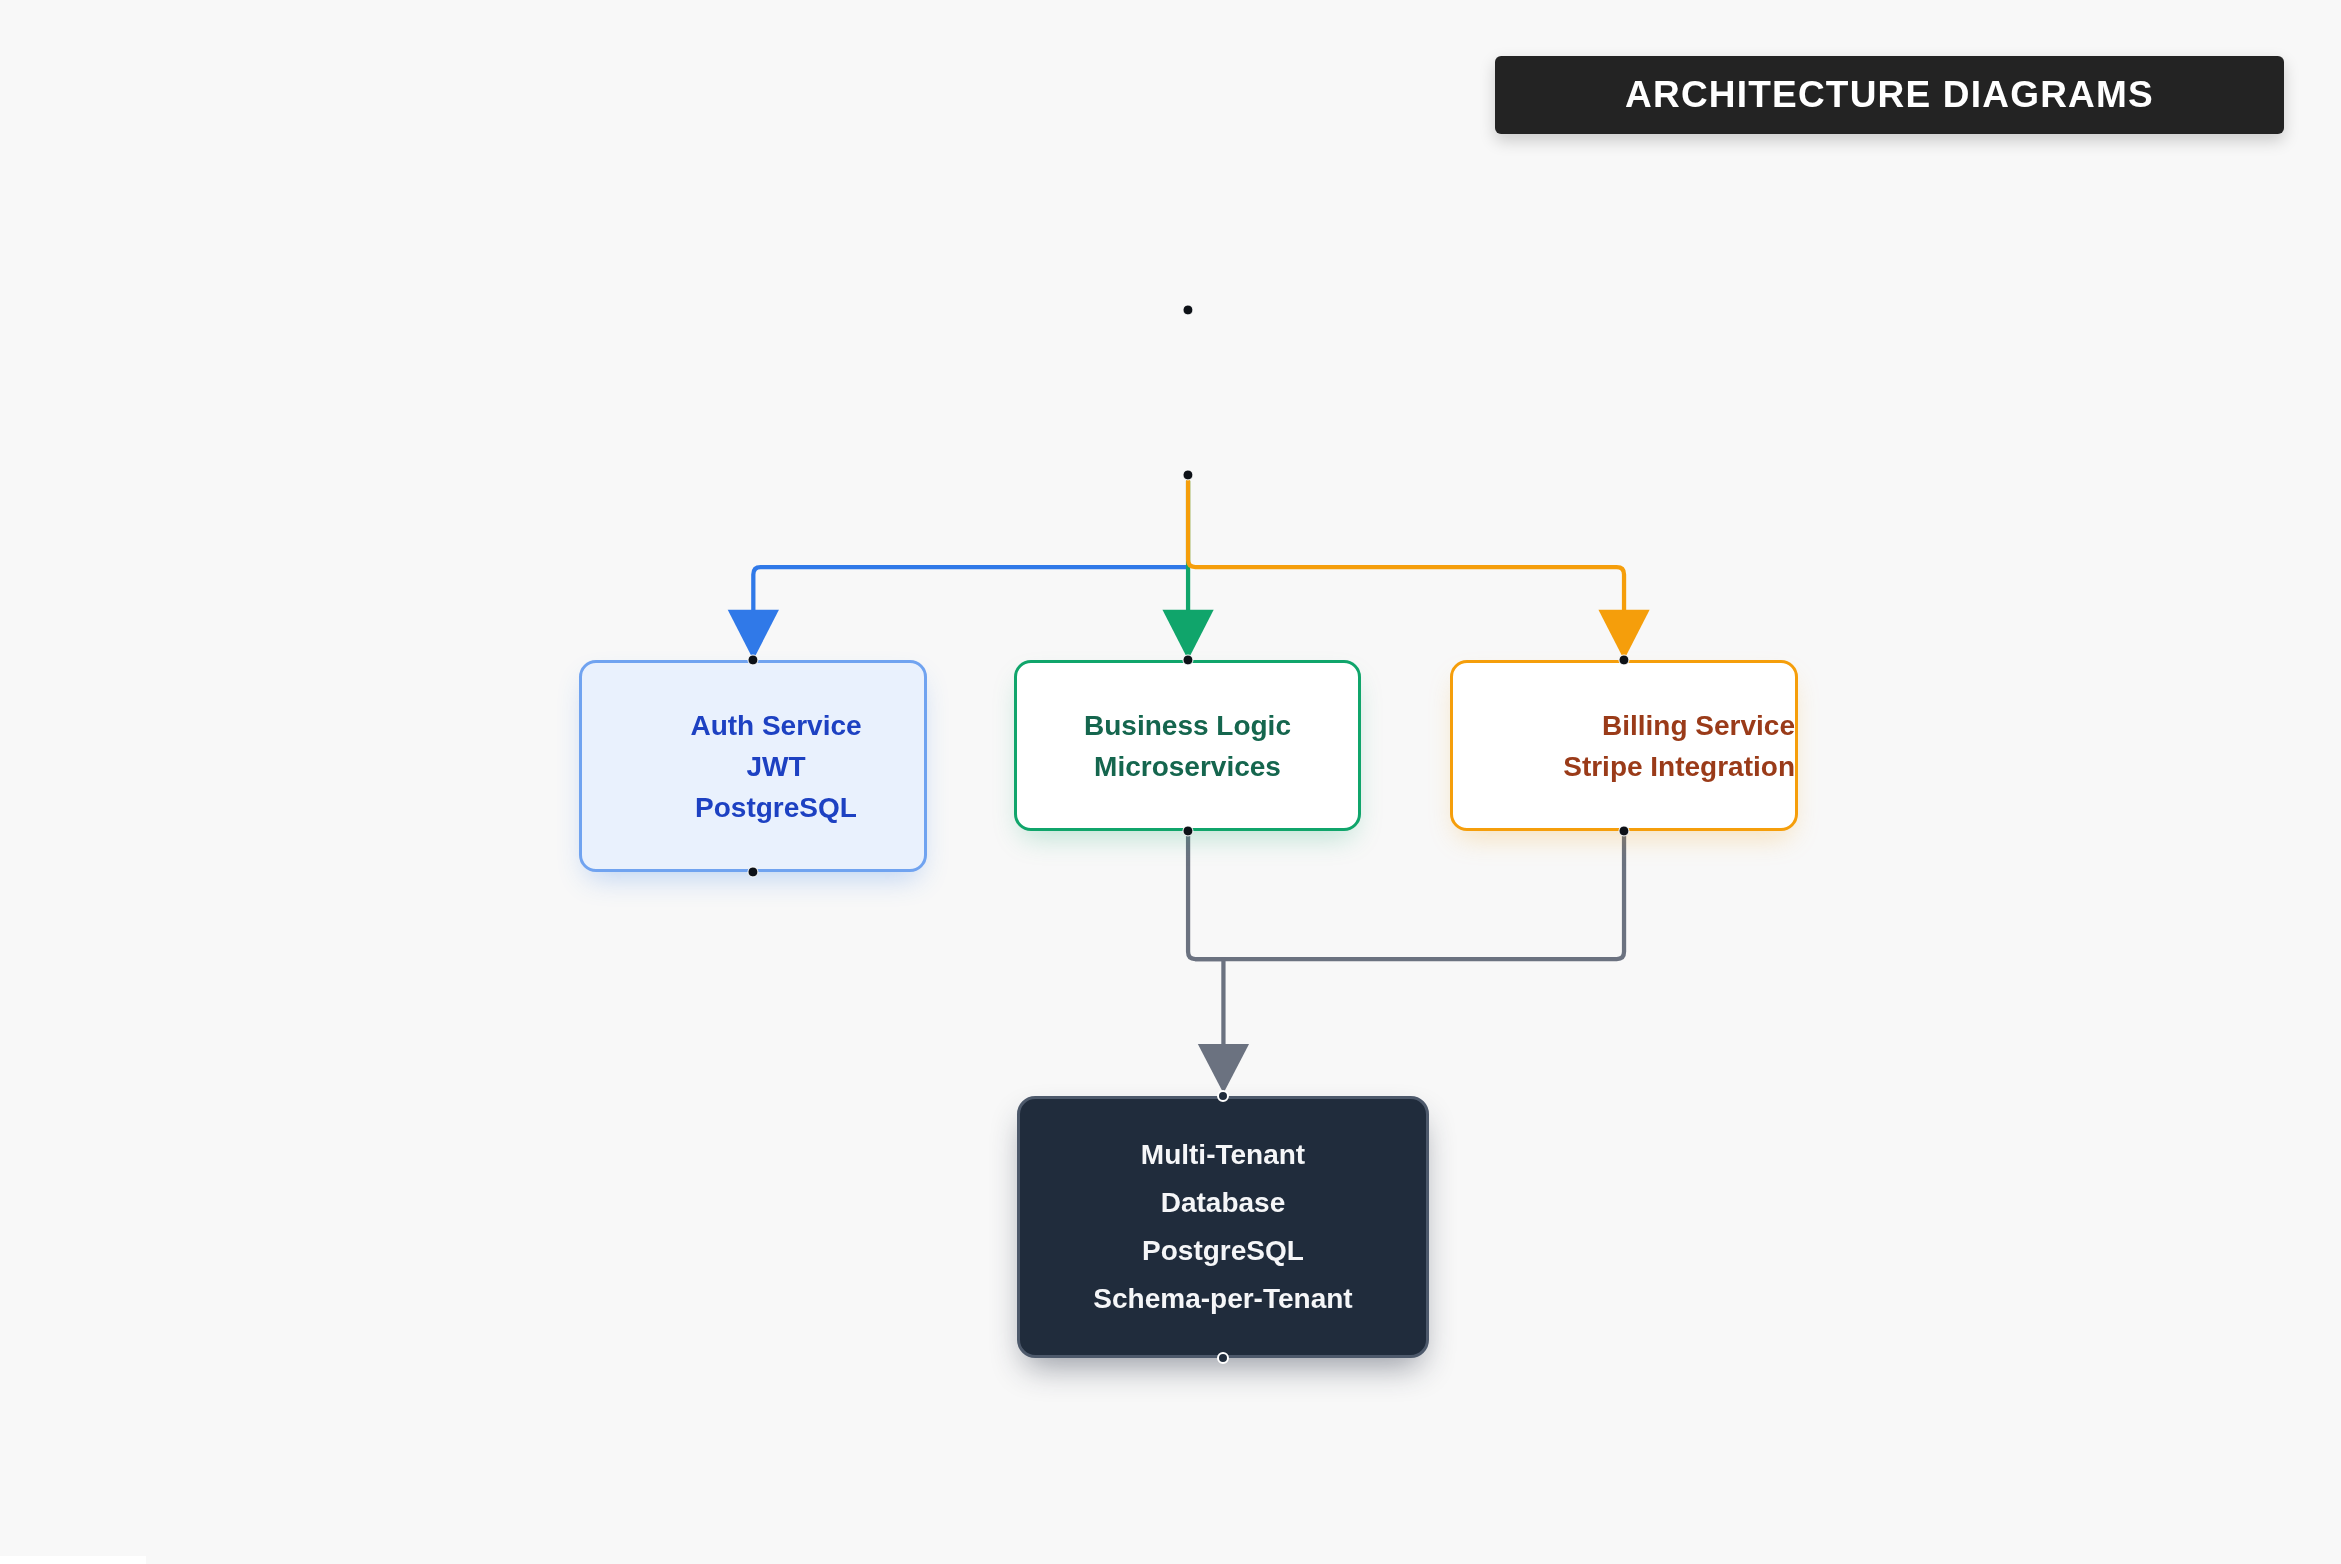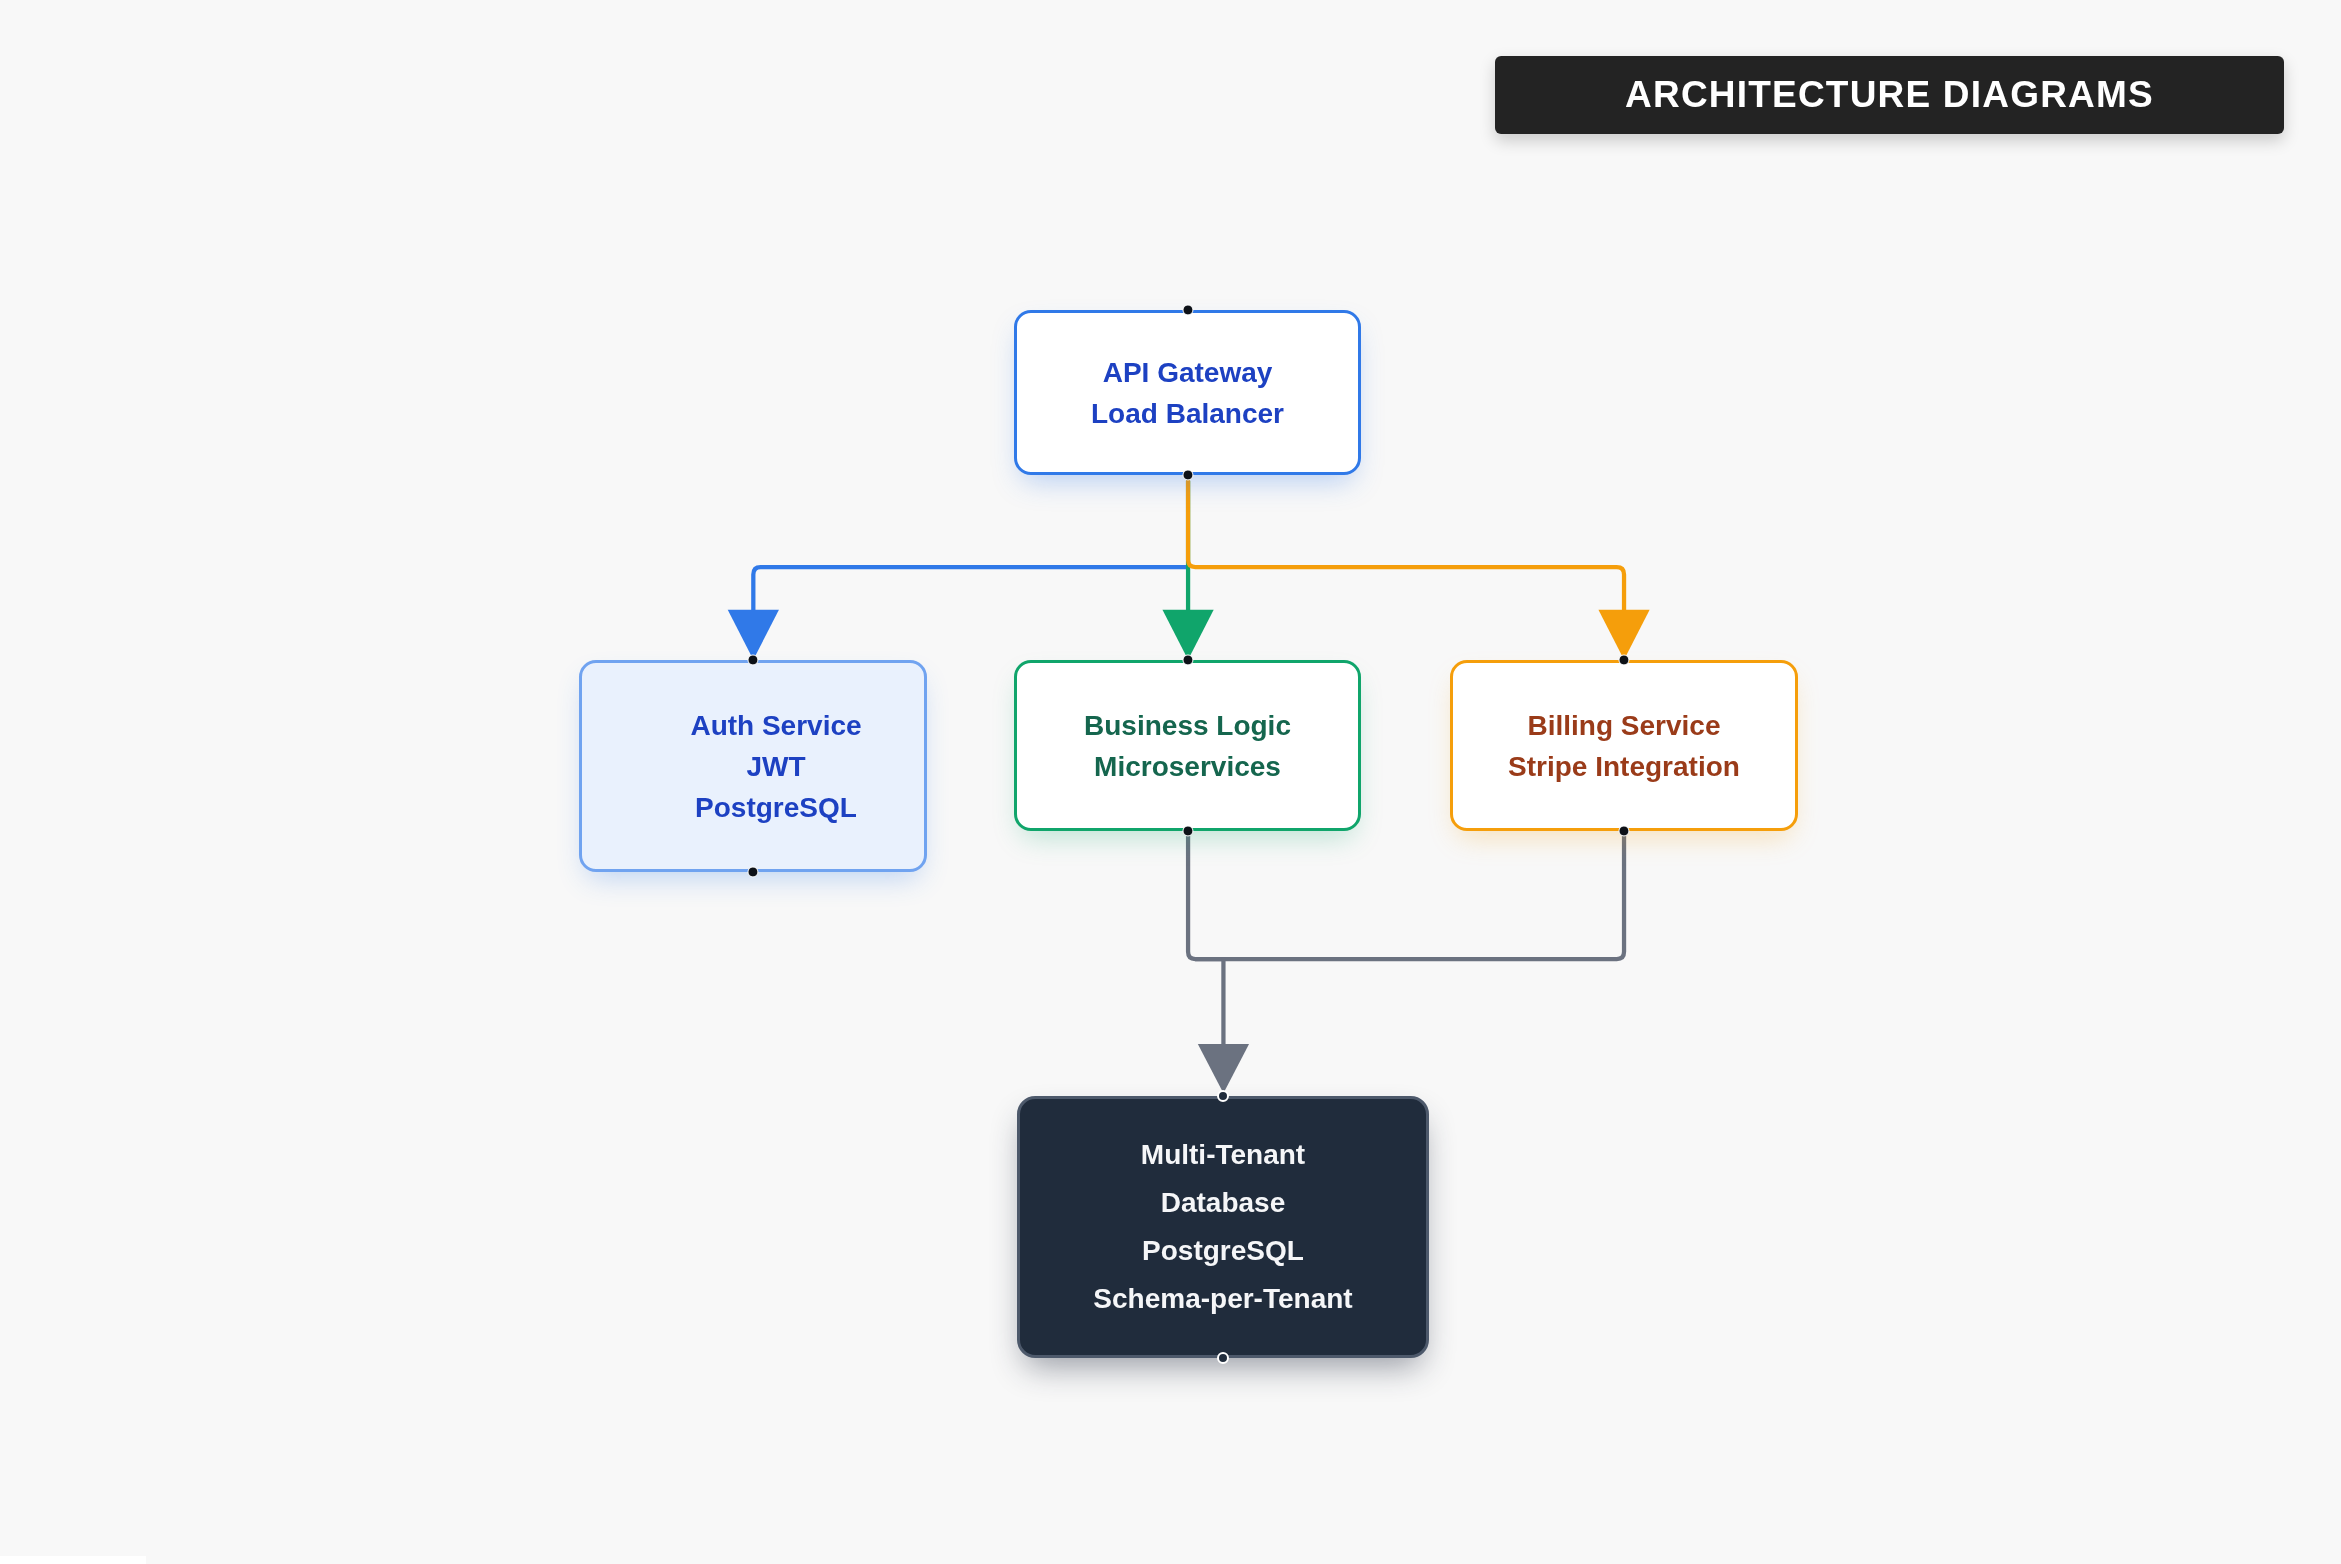--- a/index.html
+++ b/index.html
@@ -25,21 +25,21 @@
   
   .node{
     position:absolute;box-sizing:border-box;
     display:flex;flex-direction:column;align-items:center;justify-content:center;
     border:3.7px solid;border-radius:17px;
     font-weight:bold;font-size:28px;line-height:41px;text-align:center;
   }
   .node-gateway {left:1014px;top:310px; width:347px;height:165px;box-shadow:0 13.4px 29px -8.5px rgba(48,121,232,0.35);}
   .node-auth    {left:579px; top:660px;width:348px;height:212px;box-shadow:0 13.4px 29px -8.5px rgba(48,121,232,0.30);}
   .node-business{left:1014px;top:660px;width:347px;height:171px;box-shadow:0 13.4px 29px -8.5px rgba(16,165,107,0.28);}
-  .node-billing {left:1450px;top:660px;width:348px;height:171px;box-shadow:0 13.4px 29px -8.5px rgba(245,158,11,0.28);}
+  .node-billing {left:1450px;top:660px;width:348px;height:171px;box-shadow:0 13.4px 29px -8.5px rgba(245,158,11,0.28);align-items:flex-end;}
   .node-database{left:1017px;top:1096px;width:412px;height:262px;border-radius:18.3px;line-height:40px;
                  box-shadow:0 16px 33px -8.5px rgba(30,41,59,0.45);gap:8px;}
 
   
   .handle{
     position:absolute;width:9.1px;height:9.1px;border-radius:50%;
     border:1.8px solid #ffffff;transform:translate(-50%,-50%);
     box-sizing:content-box;
   }
   .handle-db{width:8px;height:8px;border-width:2.4px;}
@@ -78,24 +78,20 @@
     <path d="M2006,1573 V1712" stroke="#6b7280"></path>
 
     <path d="M1948,789 V918 Q1948,930 1960,930 H2651 Q2663,930 2663,942 V1002" stroke="#f59e0b"></path>
 
     <polygon points="1193,1000 1277,1000 1235,1082" fill="#3079e8"></polygon>
     <polygon points="1906,1000 1990,1000 1948,1082" fill="#10a56b"></polygon>
     <polygon points="2621,1000 2705,1000 2663,1082" fill="#f59e0b"></polygon>
     <polygon points="1964,1712 2048,1712 2006,1793" fill="#6b7280"></polygon>
   </svg>
 
-  <div class="node node-gateway" style="border-color: rgb(48, 121, 232); background: rgb(255, 255, 255); color: rgb(29, 65, 194);">
-    <span class="line">API Gateway</span>
-    <span class="line">Load Balancer</span>
-  </div>
 
   <div class="node node-auth" style="border-color: rgb(112, 163, 240); background: rgb(233, 241, 253); color: rgb(29, 65, 194); padding-left: 46px;">
     <span class="line">Auth Service</span>
     <span class="line">JWT</span>
     <span class="line">PostgreSQL</span>
   </div>
 
   <div class="node node-business" style="border-color: rgb(16, 165, 107); background: rgb(255, 255, 255); color: rgb(21, 102, 78);">
     <span class="line">Business Logic</span>
     <span class="line">Microservices</span>

